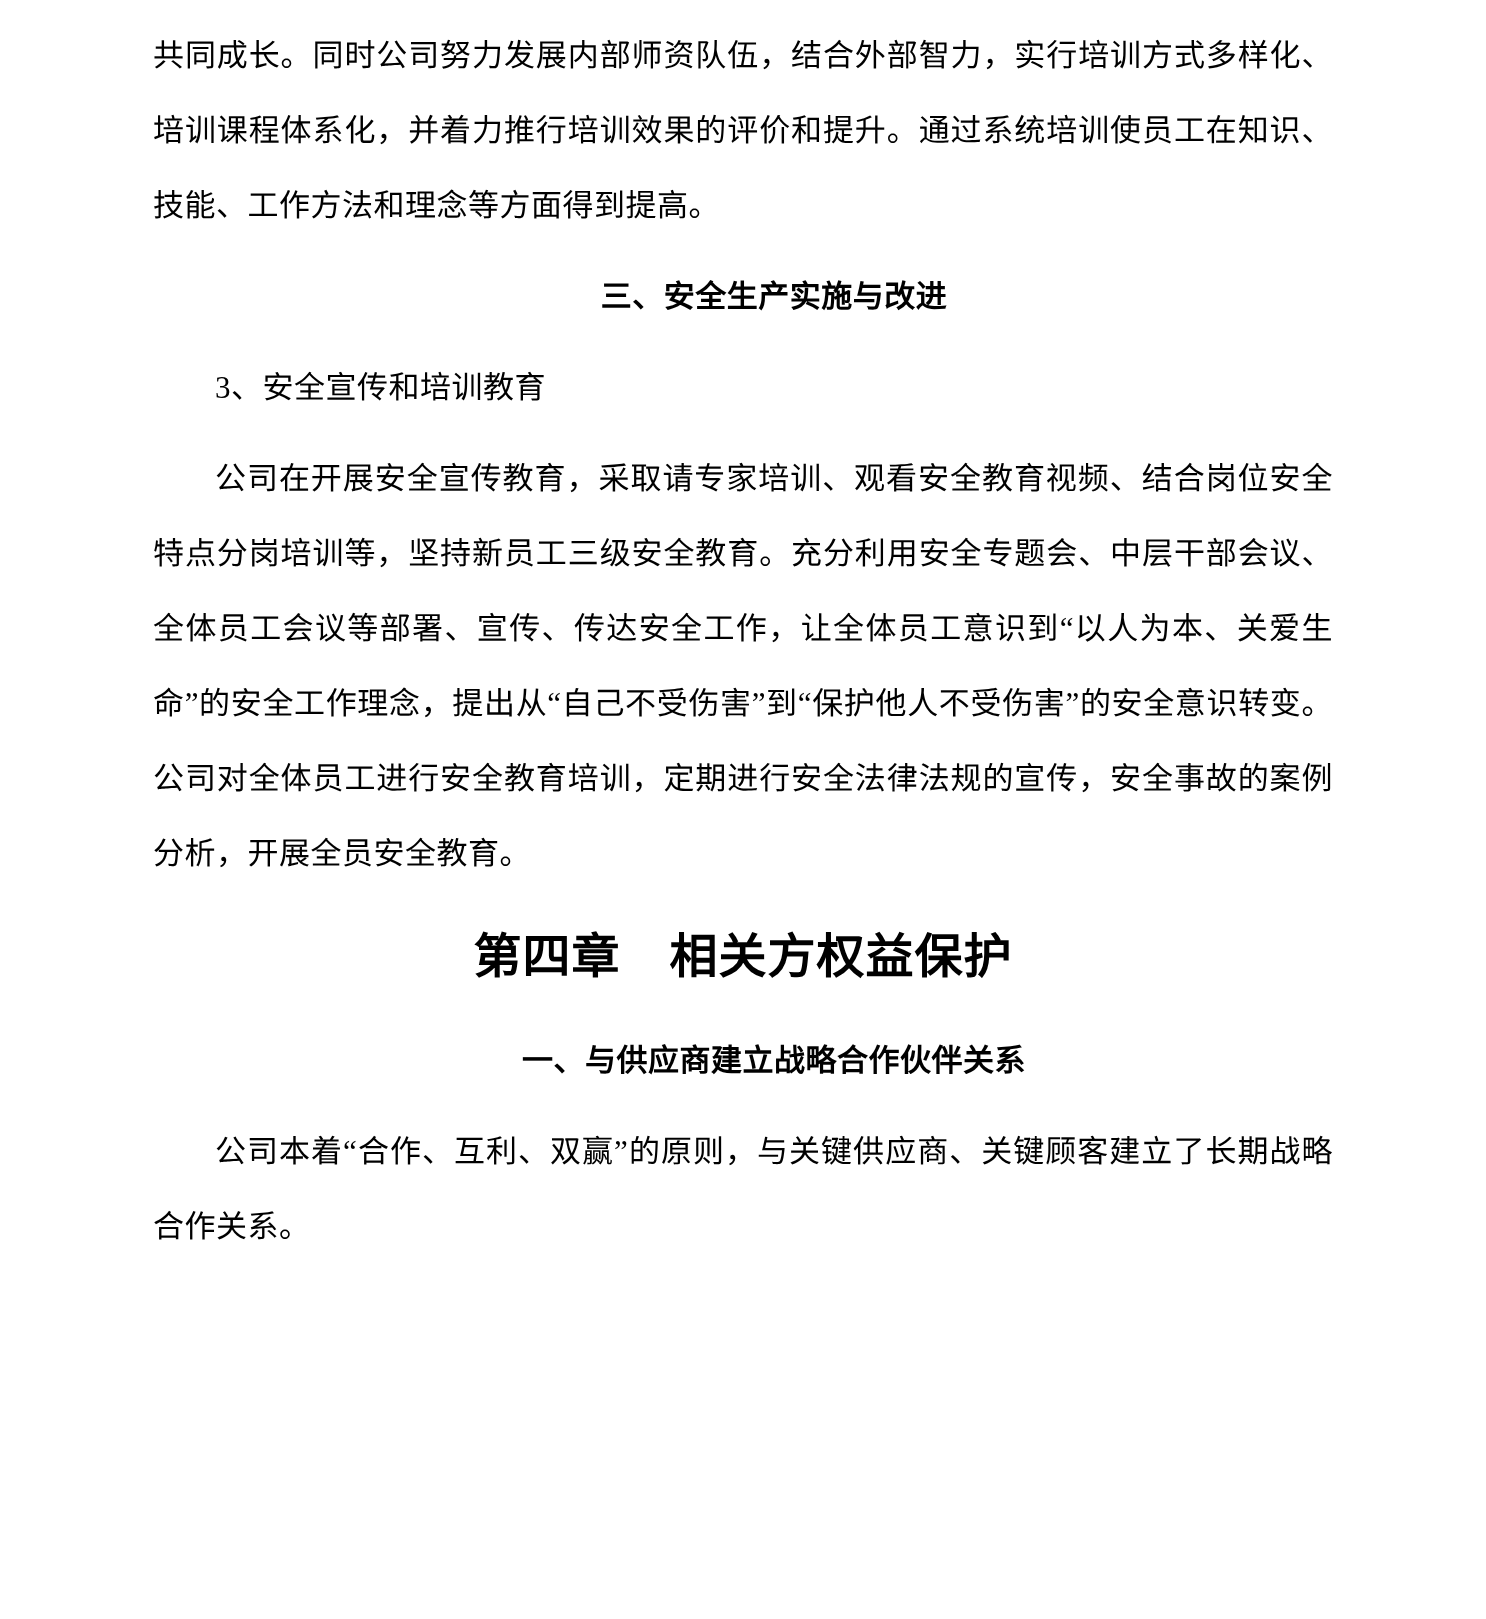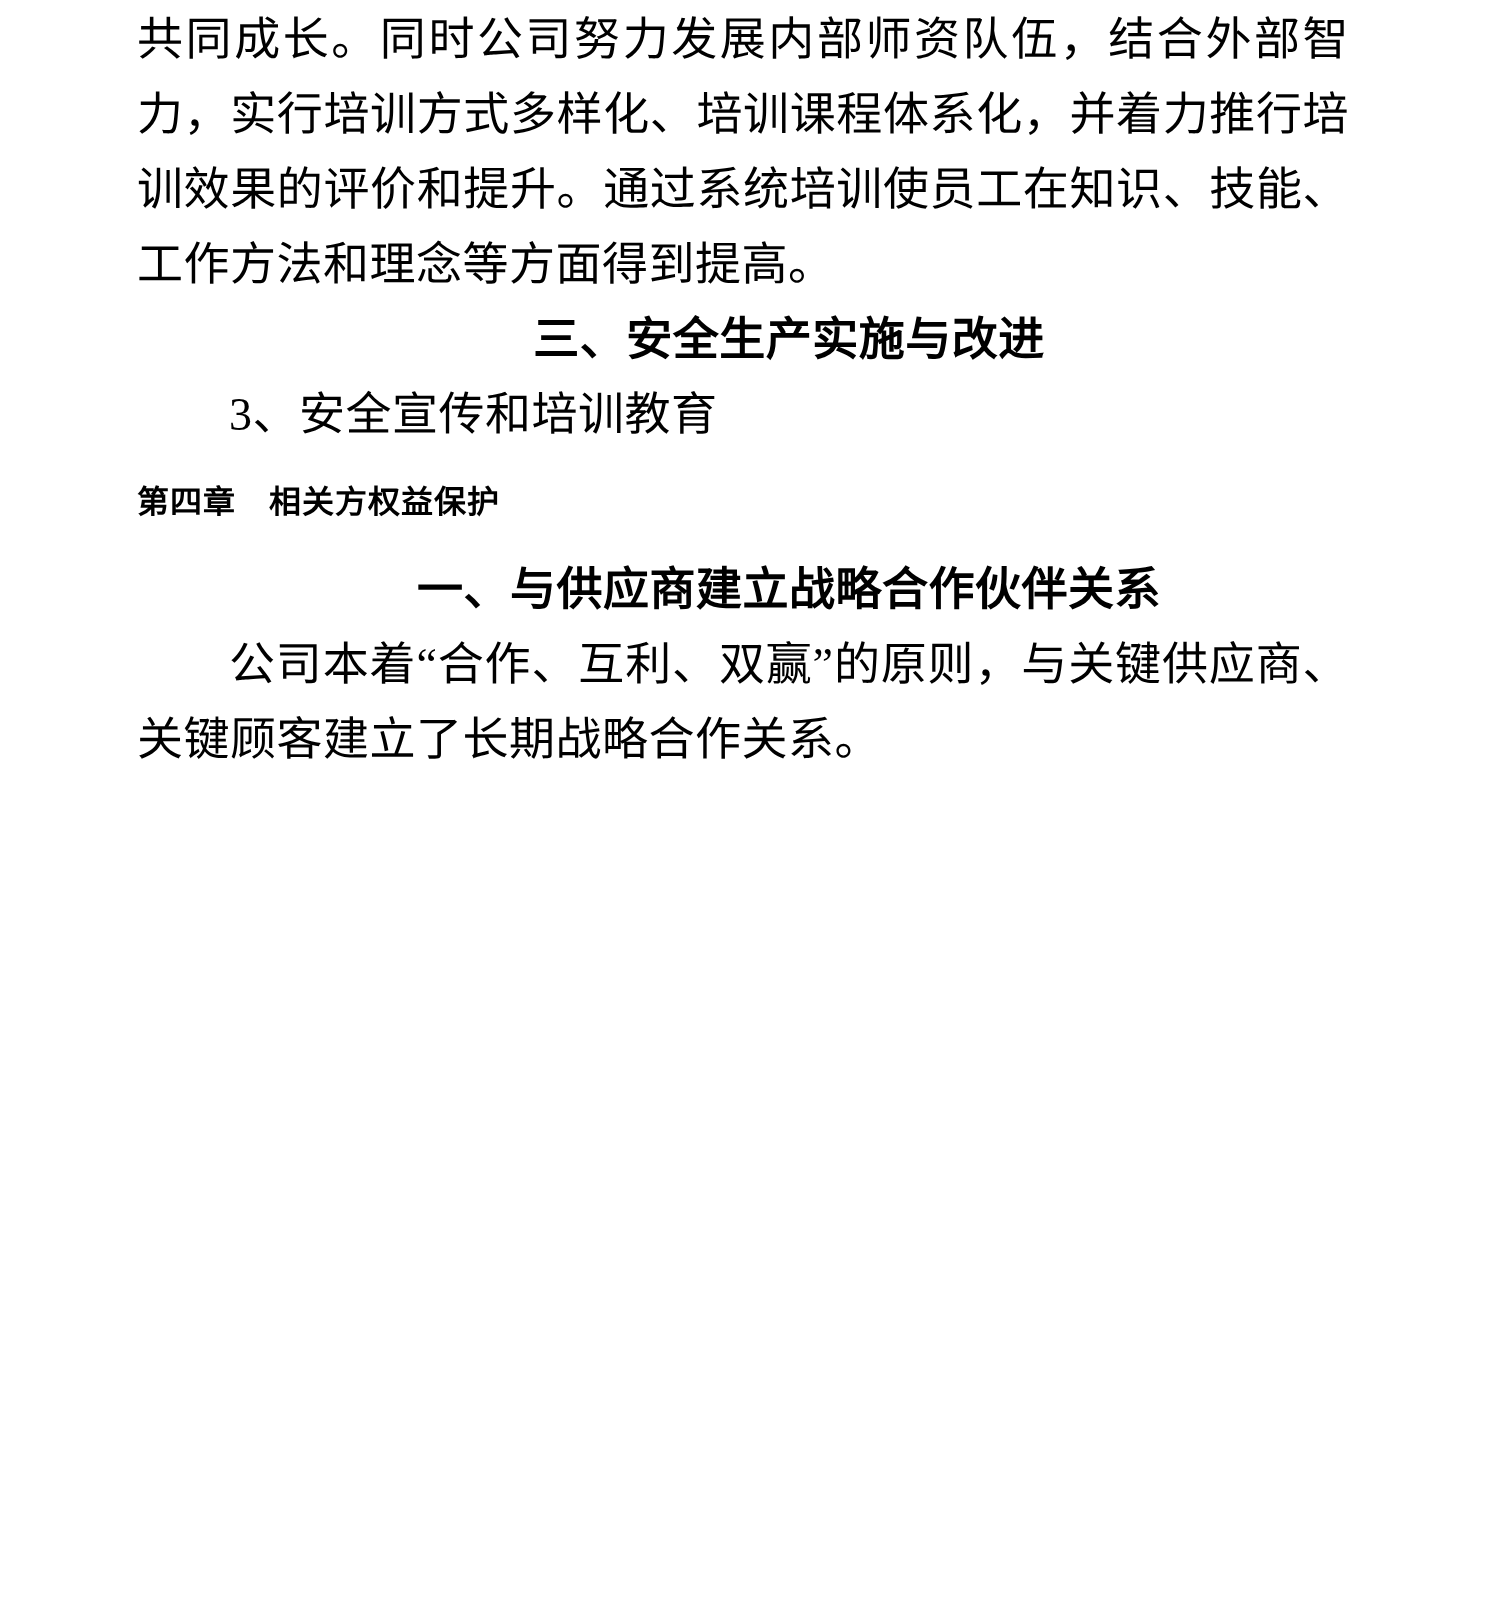--- a/index.html
+++ b/index.html
@@ -14,60 +14,61 @@
     color: #000000;
     font-family: "Liberation Serif", "DejaVu Serif", serif;
   }
   .page {
     box-sizing: border-box;
     width: 1486px;
     height: 1619px;
     padding: 2px 137px 0 137px;
   }
   .para {
-    margin: 0;
-    font-size: 46px;
+    margin: 16px;
+    font-size: 31px;
     line-height: 75px;
     text-align: justify;
     text-justify: inter-ideograph;
     letter-spacing: 0.5px;
     word-break: break-all;
   }
   .indent {
     text-indent: 2em;
   }
   .noindent {
     text-indent: 0;
   }
   .heading {
     font-weight: bold;
     text-indent: 2em;
     text-align: center;
   }
   .chapter-title {
     margin: 0;
-    font-size: 32px;
+    font-size: 48px;
     font-weight: bold;
     line-height: 100px;
-    text-align: left;
+    text-align: center;
     text-indent: 0;
     letter-spacing: 1px;
   }
 </style>
 </head>
 <body>
 
 <div class="page">
   <p class="para noindent">共同成长。同时公司努力发展内部师资队伍，结合外部智力，实行培训方式多样化、培训课程体系化，并着力推行培训效果的评价和提升。通过系统培训使员工在知识、技能、工作方法和理念等方面得到提高。</p>
 
   <p class="para heading">三、安全生产实施与改进</p>
 
 
 
   <p class="para indent">3、安全宣传和培训教育</p>
 
+  <p class="para indent">公司在开展安全宣传教育，采取请专家培训、观看安全教育视频、结合岗位安全特点分岗培训等，坚持新员工三级安全教育。充分利用安全专题会、中层干部会议、全体员工会议等部署、宣传、传达安全工作，让全体员工意识到“以人为本、关爱生命”的安全工作理念，提出从“自己不受伤害”到“保护他人不受伤害”的安全意识转变。公司对全体员工进行安全教育培训，定期进行安全法律法规的宣传，安全事故的案例分析，开展全员安全教育。</p>
 
   <h1 class="chapter-title">第四章　相关方权益保护</h1>
 
   <p class="para heading">一、与供应商建立战略合作伙伴关系</p>
 
   <p class="para indent">公司本着“合作、互利、双赢”的原则，与关键供应商、关键顾客建立了长期战略合作关系。</p>
 </div>
 
 </body></html>

